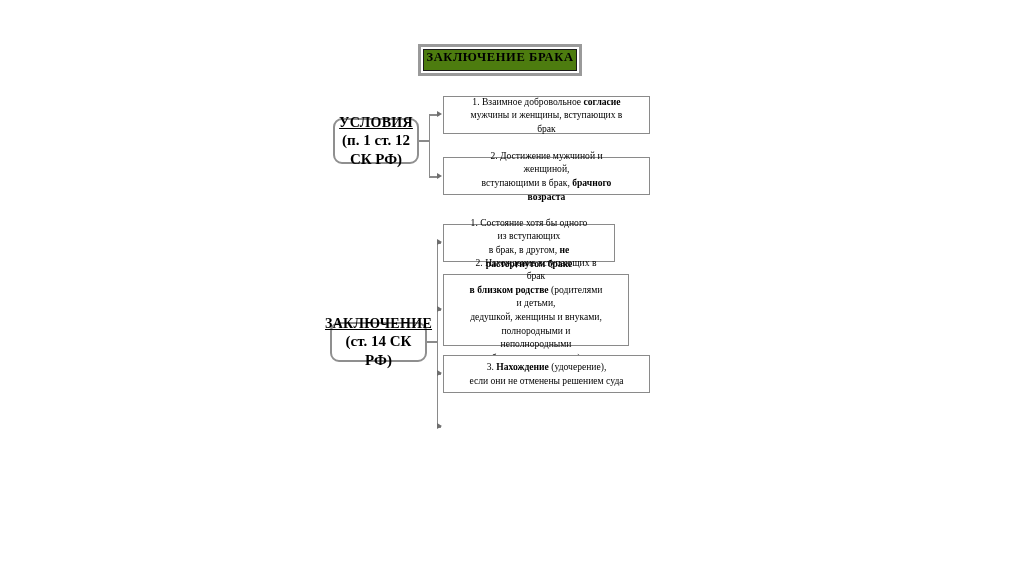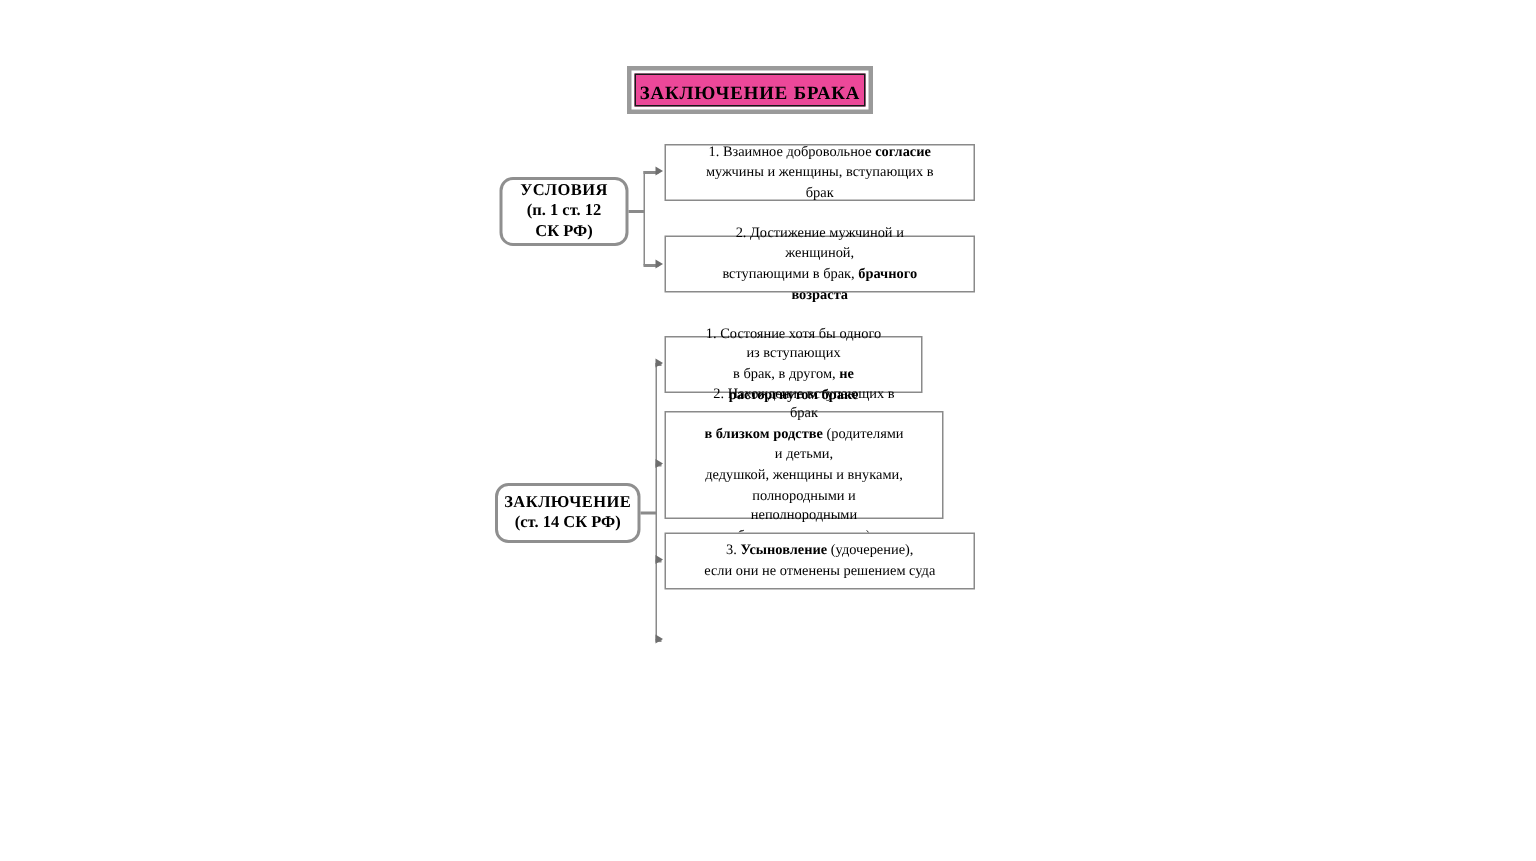--- a/index.html
+++ b/index.html
@@ -29,23 +29,23 @@
     background: #ffffff;
     box-sizing: border-box;
   }
   .title-inner {
     position: absolute;
     left: 2px;
     top: 2px;
     right: 2px;
     bottom: 2px;
     border: 1.5px solid #1a1a1a;
-    background: #ec4899;
+    background: #4d7c0f;
     display: flex;
-    align-items: flex-end;
+    align-items: flex-start;
     justify-content: center;
     box-sizing: border-box;
   }
   .title-text {
     font-weight: bold;
     font-size: 12.5px;
     letter-spacing: 0.6px;
     white-space: nowrap;
   }
 
@@ -58,26 +58,27 @@
     box-sizing: border-box;
     display: flex;
     flex-direction: column;
     align-items: center;
     justify-content: center;
     text-align: center;
     line-height: 1.22;
   }
   .cat-title {
     font-weight: bold;
-    font-size: 11px;
+    font-size: 14px;
     letter-spacing: 0.3px;
+    text-decoration: underline;
   }
   .cat-sub {
     font-weight: bold;
-    font-size: 11px;
+    font-size: 15px;
   }
 
   #cat-usloviya { left: 333px; top: 118px; width: 86px; height: 46px; }
   #cat-prepyatstviya { left: 330px; top: 322px; width: 97px; height: 40px; }
 
   
   .item-box {
     position: absolute;
     border: 1.5px solid #8a8a8a;
     background: #ffffff;
@@ -175,17 +176,17 @@
   <div class="conn conn-h" style="left:436.5px; top:426px; width:4px;"></div>
   <div class="arrow" style="left:437px; top:423px;"></div>
 
   <div class="item-box" id="item-o1">
     <span><span>1. Состояние хотя бы одного из вступающих</span><br><span>в брак, в другом, </span><b>не расторгнутом браке</b></span>
   </div>
   <div class="item-box" id="item-o2">
     <span><span>2. Нахождение вступающих в брак</span><br><b>в близком родстве</b><span> (родителями и детьми,</span><br><span>дедушкой, женщины и внуками,</span><br><span>полнородными и неполнородными</span><br><span>братьями и сестрами)</span></span>
   </div>
   <div class="item-box" id="item-o3">
-    <span><span>3. </span><b>Усыновление</b><span> (удочерение),</span><br><span>если они не отменены решением суда</span></span>
+    <span><span>3. </span><b>Нахождение</b><span> (удочерение),</span><br><span>если они не отменены решением суда</span></span>
   </div>
 
 
 </div>
 
 </body></html>

